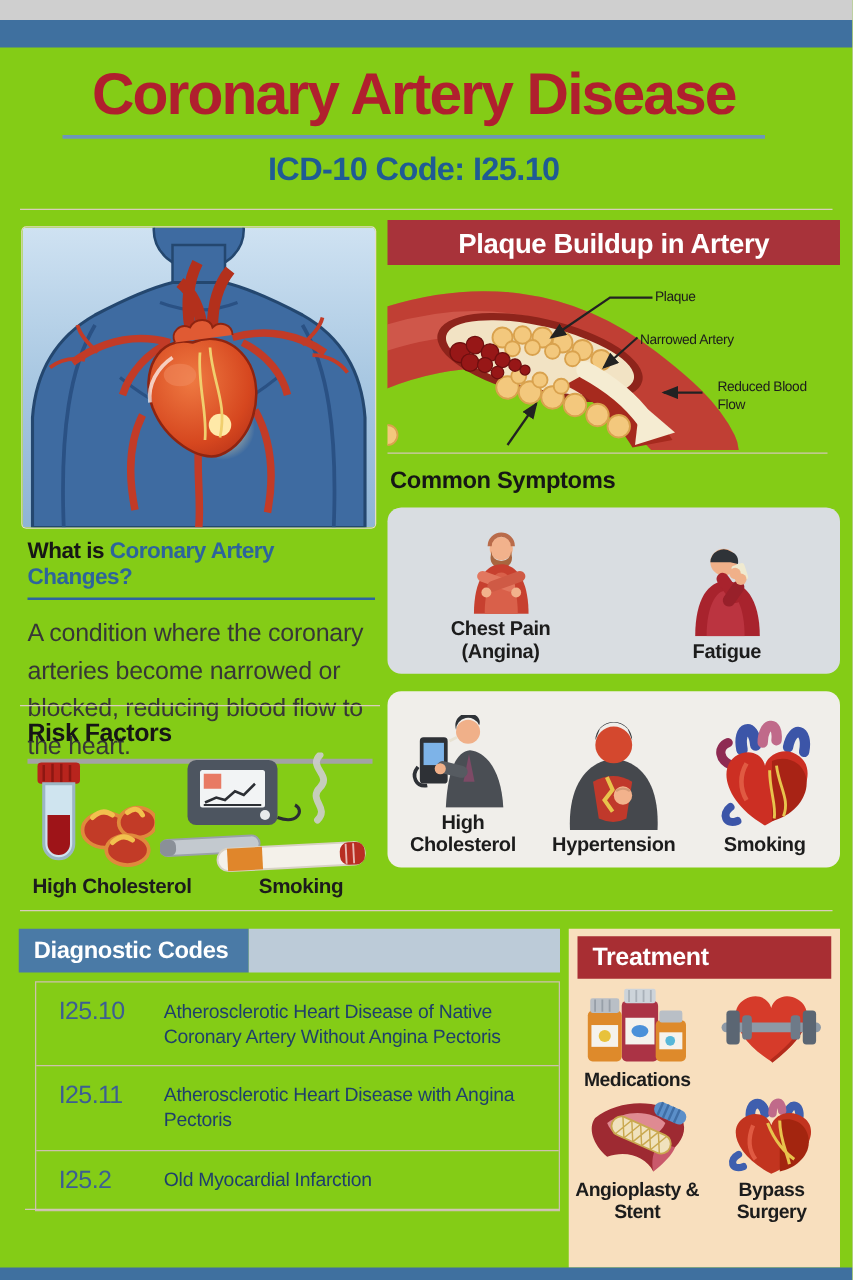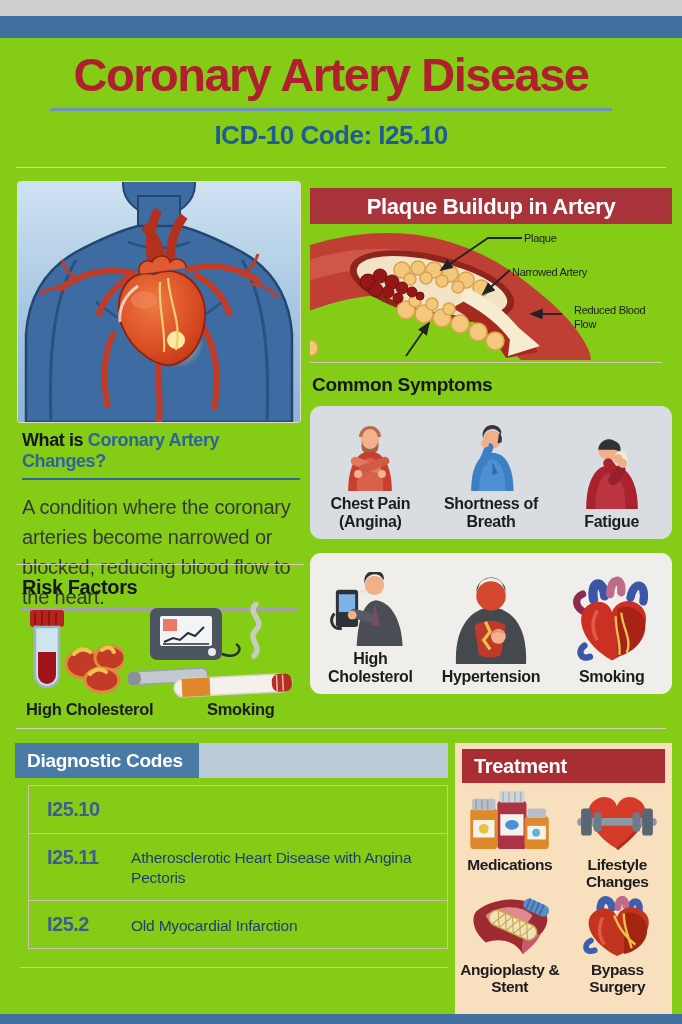--- a/index.html
+++ b/index.html
@@ -28,21 +28,21 @@
   
   #hr-risk{left:16px;top:548px;width:288px;}
   #risk-h{left:22px;top:560px;width:276px;font-size:20px;font-weight:bold;color:#161616;
     letter-spacing:-0.4px;padding-bottom:8px;border-bottom:4px solid #a3a3a3;}
   #risk-icon-chol{left:22px;top:592px;}
   #risk-icon-smoke{left:128px;top:586px;}
   .risk-label{font-size:16.5px;font-weight:bold;color:#1c1c1c;letter-spacing:-0.3px;}
   #risk-label-1{left:26px;top:684px;}
   #risk-label-2{left:207px;top:684px;}
   
-  #plaque-header{left:310px;top:172px;width:362px;height:36px;background:#a8333a;color:#fff;
+  #plaque-header{left:310px;top:160px;width:362px;height:36px;background:#a8333a;color:#fff;
     font-size:22px;font-weight:bold;text-align:center;line-height:37px;letter-spacing:-0.3px;}
   #artery-fig{left:310px;top:208px;width:362px;height:136px;}
   .fig-label{font-size:11px;color:#1c1c1c;letter-spacing:-0.3px;line-height:1.25;}
   #lbl-plaque{left:524px;top:216px;}
   #lbl-narrowed{left:512px;top:250px;}
   #lbl-reduced{left:574px;top:288px;width:92px;}
   #hr-fig{left:310px;top:346px;width:352px;background:#d2c7b4;}
   #symptoms-h{left:312px;top:358px;font-size:19px;font-weight:bold;color:#161616;letter-spacing:-0.3px;}
   
   .symbox{display:flex;justify-content:space-around;align-items:stretch;border-radius:11px;}
@@ -54,21 +54,21 @@
     letter-spacing:-0.3px;margin-top:4px;max-width:100px;}
   
   #hr-bottom{left:16px;top:712px;width:650px;}
   #diag-header{left:15px;top:727px;width:433px;height:35px;display:flex;}
   #diag-header-dark{background:#4a7aa6;color:#fff;font-size:19px;font-weight:bold;
     line-height:35px;padding:0 16px 0 12px;letter-spacing:-0.3px;}
   #diag-header-light{flex:1;background:#bccbd8;}
   #diag-table{left:28px;top:769px;width:420px;border:1px solid #cdc1ad;box-sizing:border-box;}
   .diag-row{display:flex;align-items:flex-start;border-bottom:1px solid #cdc1ad;padding:12px 4px;}
   .diag-row:last-child{border-bottom:none;align-items:center;}
-  .diag-code{flex:none;width:76px;padding-left:14px;font-size:20px;font-weight:bold;
+  .diag-code{flex:none;width:76px;padding-left:14px;font-size:20px;font-weight:normal;
     color:#3c5e93;letter-spacing:-0.5px;}
   .diag-desc{flex:1;font-size:15.5px;color:#1f3f6b;line-height:1.3;padding:2px 6px 0 8px;
     letter-spacing:-0.2px;}
   #hr-left-end{left:20px;top:951px;width:428px;background:#d2c7b4;}
   
   #treatment-panel{left:455px;top:727px;width:217px;height:271px;background:#f8dfbe;}
   #treat-header{margin:6px 7px 4px 7px;height:34px;background:#a82e33;color:#fff;font-size:20px;
     font-weight:bold;line-height:34px;padding-left:12px;letter-spacing:-0.3px;}
   #treat-grid{display:grid;grid-template-columns:1fr 1fr;row-gap:4px;padding:2px 1px;}
   .treat-item{display:flex;flex-direction:column;align-items:center;}
@@ -260,33 +260,20 @@
         <path d="M30,100 C30,66 40,50 50,50 C60,50 70,66 70,100 Z" fill="#d9604a"></path>
         <rect x="20" y="54" width="48" height="13" rx="6.5" transform="rotate(20 44 60)" fill="#e2775f"></rect>
         <rect x="32" y="54" width="48" height="13" rx="6.5" transform="rotate(-20 56 60)" fill="#cf5a45"></rect>
         <circle cx="32" cy="74" r="6" fill="#f2b28c"></circle>
           <circle cx="68" cy="74" r="6" fill="#f2b28c"></circle>
       </svg>
       <div class="symlabel">Chest Pain (Angina)</div>
     </div>
     <div class="symcell">
       <svg width="84" height="76" viewBox="0 0 100 100">
-        <circle cx="52" cy="22" r="14" fill="#f0b089"></circle>
-        <path d="M38,20 a14,14 0 0 1 27,-5 c3,-9 -6,-15 -13,-15 c-10,0 -17,9 -14,20 Z" fill="#34383d"></path>
-        <path d="M62,12 q6,4 4,14 l-6,2 Z" fill="#34383d"></path>
-        <path d="M20,100 C20,60 34,42 52,42 C70,42 84,60 84,100 Z" fill="#3b7fc4"></path>
-        <path d="M32,100 C32,68 42,52 52,52 C62,52 72,68 72,100 Z" fill="#4e90d2"></path>
-        <rect x="36" y="26" width="13" height="38" rx="6.5" transform="rotate(22 42 45)" fill="#3b7fc4"></rect>
-        <circle cx="41" cy="28" r="6" fill="#f0b089"></circle>
-        <path d="M52,56 l8,16 l-8,4 Z" fill="#2f6aa8"></path>
-      </svg>
-      <div class="symlabel">Shortness of Breath</div>
-    </div>
-    <div class="symcell">
-      <svg width="84" height="76" viewBox="0 0 100 100">
         <circle cx="46" cy="22" r="14" fill="#f0b089"></circle>
         <path d="M32,22 a14,14 0 0 1 22,-11 c6,2 8,8 7,13 l-8,-2 Z" fill="#2f3338"></path>
         <path d="M16,100 C16,60 30,42 48,42 C68,42 84,60 84,100 Z" fill="#a8232d"></path>
         <path d="M28,100 C28,68 38,52 48,52 C58,52 68,68 68,100 Z" fill="#bb3440"></path>
         <rect x="44" y="28" width="13" height="36" rx="6.5" transform="rotate(-35 56 46)" fill="#a8232d"></rect>
         <rect x="50" y="40" width="13" height="30" rx="6.5" transform="rotate(35 56 55)" fill="#98202a"></rect>
         <rect x="56" y="24" width="14" height="18" rx="3" transform="rotate(-18 63 33)" fill="#f0ead0"></rect>
         <circle cx="58" cy="34" r="6" fill="#f0b089"></circle>
           <circle cx="64" cy="40" r="6" fill="#f0b089"></circle>
       </svg>
@@ -341,20 +328,21 @@
   <div id="hr-bottom" class="abs hr"></div>
 
   <div id="diag-header" class="abs">
     <div id="diag-header-dark">Diagnostic Codes</div>
     <div id="diag-header-light"></div>
   </div>
 
   <div id="diag-table" class="abs">
     <div class="diag-row">
       <div class="diag-code">I25.10</div>
+      <div class="diag-desc">Atherosclerotic Heart Disease of Native Coronary Artery Without Angina Pectoris</div>
     </div>
     <div class="diag-row">
       <div class="diag-code">I25.11</div>
       <div class="diag-desc">Atherosclerotic Heart Disease with Angina Pectoris</div>
     </div>
     <div class="diag-row">
       <div class="diag-code">I25.2</div>
       <div class="diag-desc">Old Myocardial Infarction</div>
     </div>
   </div>
@@ -385,21 +373,20 @@
       <div class="treat-item">
         <svg width="88" height="64" viewBox="0 0 90 66">
           <path d="M45,62 C16,44 8,20 23,11 C33,5 43,10 45,18 C47,10 57,5 67,11 C82,20 74,44 45,62 Z" fill="#d63b2a"></path>
           <path d="M45,62 C60,50 72,38 74,24" stroke="#b42b1c" stroke-width="3" fill="none"></path>
           <rect x="4" y="30" width="82" height="8" rx="4" fill="#8d99a6"></rect>
           <rect x="8" y="20" width="11" height="28" rx="3" fill="#5b6673"></rect>
           <rect x="21" y="24" width="8" height="20" rx="3" fill="#6e7a88"></rect>
           <rect x="71" y="20" width="11" height="28" rx="3" fill="#5b6673"></rect>
           <rect x="61" y="24" width="8" height="20" rx="3" fill="#6e7a88"></rect>
         </svg>
-        <div class="treat-label">Lifestyle Changes</div>
       </div>
       <div class="treat-item">
         <svg width="88" height="64" viewBox="0 0 90 66">
           <path d="M10,18 C30,2 62,2 80,16 C86,24 84,34 76,42 L58,62 C52,50 36,44 20,50 C8,40 4,26 10,18 Z" fill="#9e2a32"></path>
           <path d="M58,62 C66,56 74,48 76,42 L62,38 C58,46 56,54 58,62 Z" fill="#c9596b"></path>
           <path d="M20,22 C36,10 58,12 68,22 C64,32 52,37 40,36 C30,35 23,30 20,22 Z" fill="#df8a92"></path>
           <g transform="rotate(24 48 32)">
             <rect x="22" y="24" width="52" height="16" rx="8" fill="#f0e2bd" stroke="#c9a84f" stroke-width="1.5"></rect>
             <path d="M28,24 l8,16 M36,24 l8,16 M44,24 l8,16 M52,24 l8,16 M60,24 l8,16 M36,24 l-8,16 M44,24 l-8,16 M52,24 l-8,16 M60,24 l-8,16 M68,24 l-8,16" stroke="#c9a84f" stroke-width="1.2"></path>
           </g>

